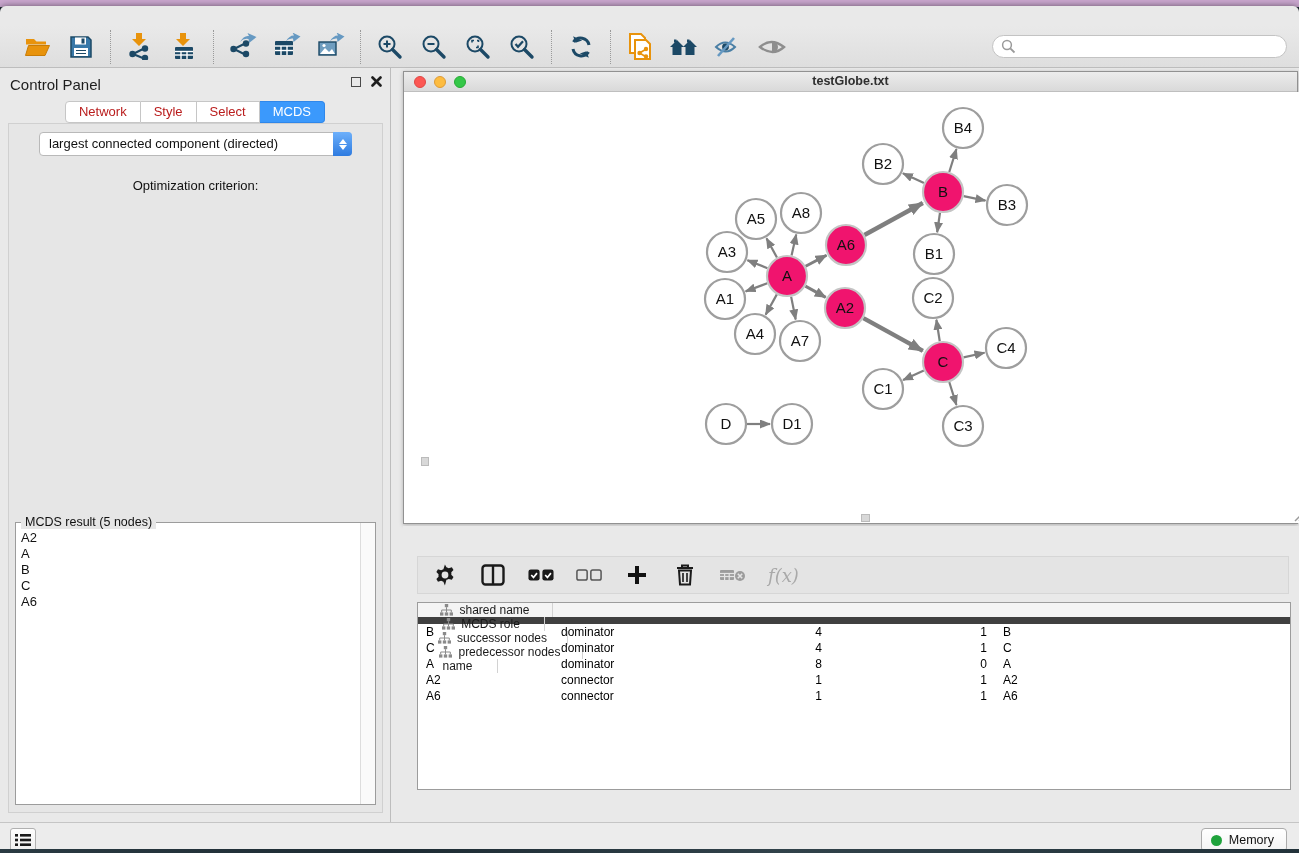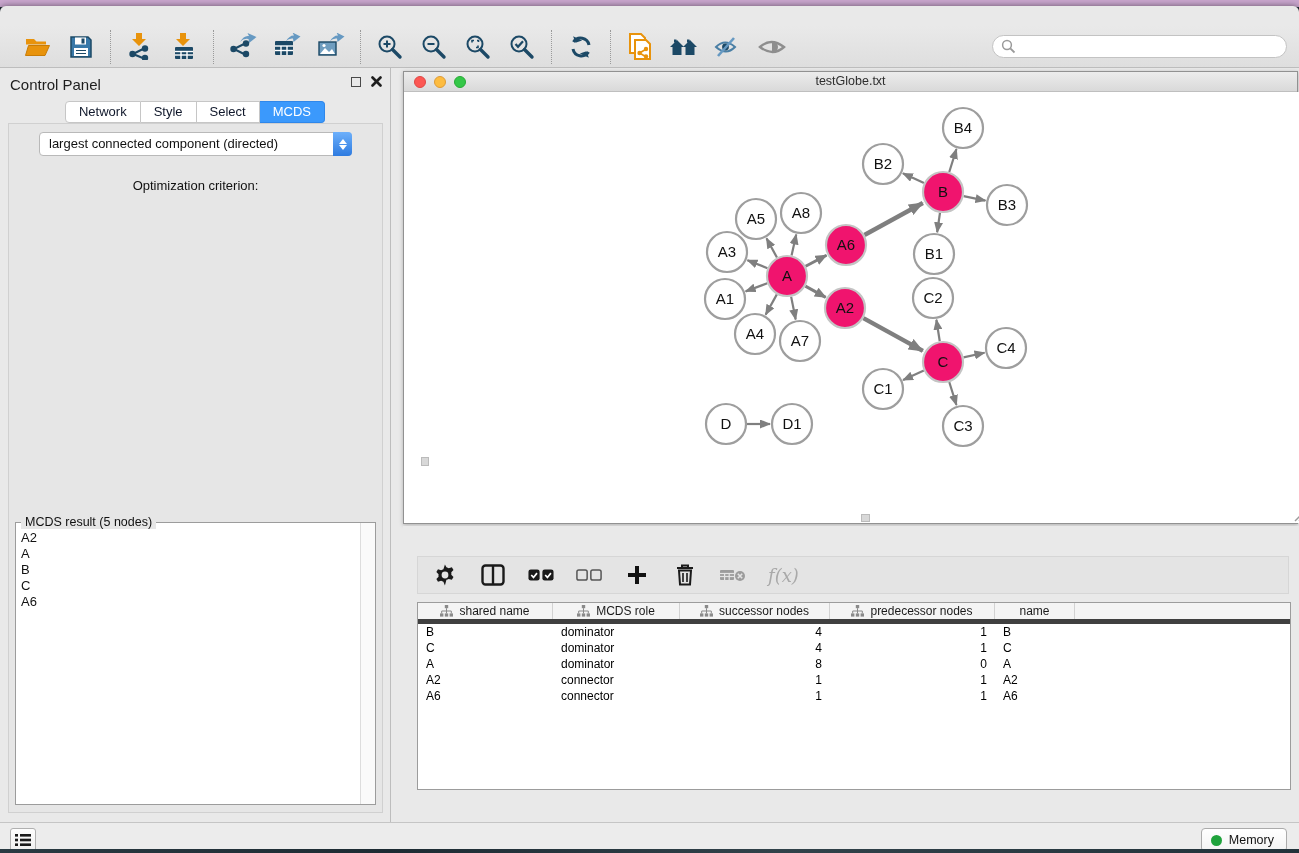--- a/index.html
+++ b/index.html
@@ -36,21 +36,21 @@
 
   
   #control-panel { left:0; top:62px; width:391px; height:754px; background:#e9e9e9;
                    border-right:1px solid #bdbdbd; }
   .panel-titlerow { height:26px; position:relative; }
   .panel-title { font-size:15px; color:#1e1e1e; position:absolute; left:10px; top:8px; }
   .panel-ctls { position:absolute; right:8px; top:8px; display:flex; gap:10px; align-items:center; }
   .float-box { width:10px; height:10px; border:1.6px solid #4a4a4a; background:transparent; }
 
   #cp-tabs { position:absolute; left:0; top:33px; width:100%; display:flex; justify-content:center; }
-  .seg-tab { height:22px; line-height:20px; padding:0 13px; font-size:13px; color:#0f172a;
+  .seg-tab { height:22px; line-height:20px; padding:0 13px; font-size:13px; color:#b91c1c;
              background:#fff; border:1px solid #c6c6c6; border-left:none; cursor:default; }
   .seg-tab:first-child { border-left:1px solid #c6c6c6; border-radius:4px 0 0 4px; }
   .seg-tab:last-child { border-radius:0 4px 4px 0; }
   .seg-tab.sel { background:#3b99fc; border-color:#2f87ea; color:#fff; }
 
   #cp-body { position:absolute; left:8px; top:55px; width:375px; height:690px;
              background:#e6e6e6; border:1px solid #d0d0d0; }
   #opt-label { text-align:center; font-size:13px; color:#111; margin-top:22px; }
   #opt-select { position:relative; margin:8px auto 0; width:313px; height:24px; background:#fff;
                 border:1px solid #b9b9b9; border-radius:4px; font-size:13px; color:#111;
@@ -73,37 +73,37 @@
   #mcds-list { position:absolute; left:1px; top:3px; right:16px; bottom:1px; overflow:hidden;
                font-size:13px; color:#111; padding:4px 0 0 4px; }
   .mcds-item { line-height:16px; }
   #mcds-scroll { position:absolute; right:0; top:0; width:15px; height:100%;
                  background:#fafafa; border-left:1px solid #ddd; }
 
   
   #net-frame { left:403px; top:65px; width:895px; height:453px; background:#fff;
                border:1px solid #919191; box-shadow:0 1px 4px rgba(0,0,0,.25); }
   #net-titlebar { height:20px; background:linear-gradient(#ececec,#d9d9d9);
-                  border-bottom:1px solid #bfbfbf; position:relative; }
+                  border-bottom:1px solid #bfbfbf; position:relative;font-weight:bold; }
   #net-title { width:100%; text-align:center; font-size:12.5px; color:#2e2e2e; line-height:19px; }
   #net-canvas { position:absolute; left:0; top:20px; width:887px; height:431px; background:#fff; overflow:hidden;margin-left:16px; }
   .scrollnub-v { position:absolute; left:1px; top:365px; width:8px; height:9px; background:#d8d8d8; border:1px solid #bbb; }
   .scrollnub-h { position:absolute; left:441px; bottom:1px; width:9px; height:8px; background:#d8d8d8; border:1px solid #bbb; }
   #resize-grip { position:absolute; right:1px; bottom:1px; width:13px; height:13px; }
 
   
   #table-panel { left:403px; top:520px; width:896px; height:296px; background:#e9e9e9; }
   #tp-toolbar { position:absolute; left:14px; top:30px; right:10px; height:38px;
                 background:#e4e4e4; border:1px solid #d6d6d6; display:flex; align-items:center; gap:22px; padding:0 14px; }
   .tpicon { display:flex; align-items:center; justify-content:center; width:26px; height:26px; cursor:default; }
   #fx-label { font-family:"DejaVu Serif",serif; font-style:italic; font-size:18px; color:#a9a9a9; }
 
   #node-table { position:absolute; left:14px; top:76px; width:874px; height:188px;
                 background:#fff; border:1px solid #9c9c9c; overflow:hidden; }
-  #thead { display:flex; height:21px; border-bottom:5px solid #404040; background:#f4f4f4; }
+  #thead { display:flex; height:21px; border-bottom:7px solid #404040; background:#f4f4f4;flex-direction:column; }
   .th { display:flex; align-items:center; justify-content:center; gap:6px;
         font-size:12px; color:#1a1a1a; border-right:1px solid #d2d2d2; height:100%; }
   .trow { display:flex; height:16px; align-items:center; font-size:12px; color:#000; }
   .td { padding:0 8px; white-space:nowrap; overflow:hidden; }
   .td.r { text-align:right; }
 
   #tp-tabs { position:absolute; left:0; right:0; bottom:13px; display:flex; justify-content:center; }
 
   
   #statusbar { left:0; top:816px; width:1299px; height:33px; background:#ececec;

